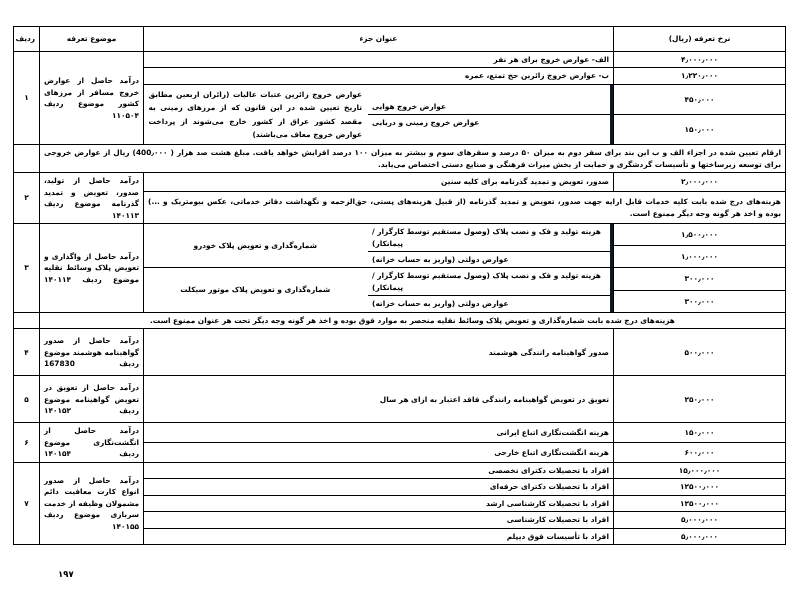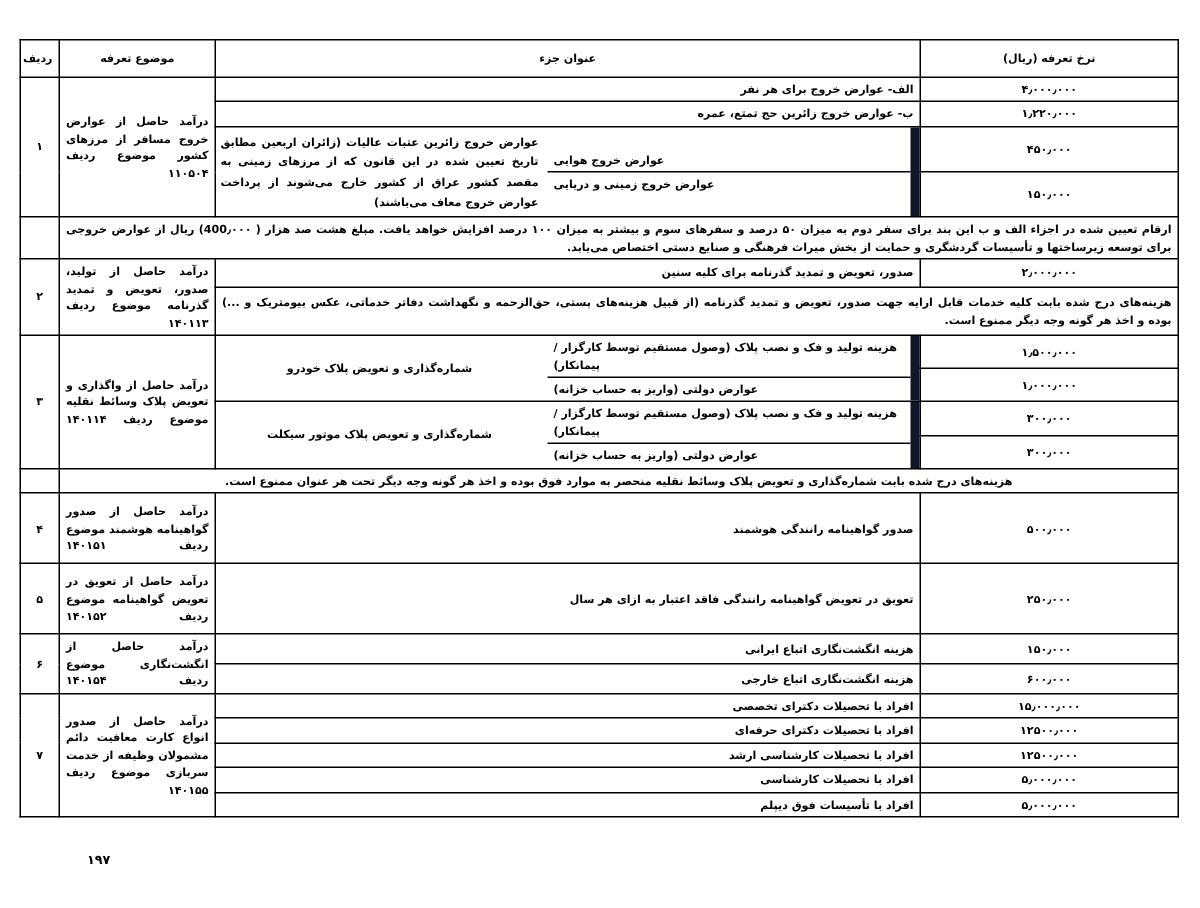--- a/index.html
+++ b/index.html
@@ -116,21 +116,21 @@
     vertical-align: middle;
     width: 242px;
     padding: 0;
   }
   .split-item {
     text-align: left;
     padding: 2px 5px 2px 4px;
     font-size: 7.4px;
   }
 
-  .inner-div { border-right: 6px solid #0f172a; }
+  .inner-div { border-right: 3px solid #0f172a; }
   .inner-hr { border-top: 1px solid #000000; }
 
   footer.page-footer {
     position: absolute;
     bottom: 20px;
     right: 0;
     left: 0;
     height: 16px;
     direction: rtl;
   }
@@ -251,21 +251,21 @@
         <td class="cell-nerkh">۳۰۰٫۰۰۰</td>
       </tr>
       <tr>
         <td class="note-cell center-last" colspan="3">هزینه‌های درج شده بابت شماره‌گذاری و تعویض پلاک وسائط نقلیه منحصر به موارد فوق بوده و اخذ هر گونه وجه دیگر تحت هر عنوان ممنوع است.</td>
         <td></td>
       </tr>
 
       <tr>
         <td class="cell-nerkh" style="height:42px;">۵۰۰٫۰۰۰</td>
         <td class="cell-onvan rtl-right">صدور گواهینامه رانندگی هوشمند</td>
-        <td class="cell-mozoo">درآمد حاصل از صدور گواهینامه هوشمند موضوع ردیف ۱۴۰۱۵۱</td>
+        <td class="cell-mozoo">درآمد حاصل از صدور گواهینامه هوشمند موضوع ردیف 167830</td>
         <td class="cell-radif">۴</td>
       </tr>
 
       <tr>
         <td class="cell-nerkh" style="height:42px;">۲۵۰٫۰۰۰</td>
         <td class="cell-onvan rtl-right">تعویق در تعویض گواهینامه رانندگی فاقد اعتبار به ازای هر سال</td>
         <td class="cell-mozoo">درآمد حاصل از تعویق در تعویض گواهینامه موضوع ردیف ۱۴۰۱۵۲</td>
         <td class="cell-radif">۵</td>
       </tr>
 

